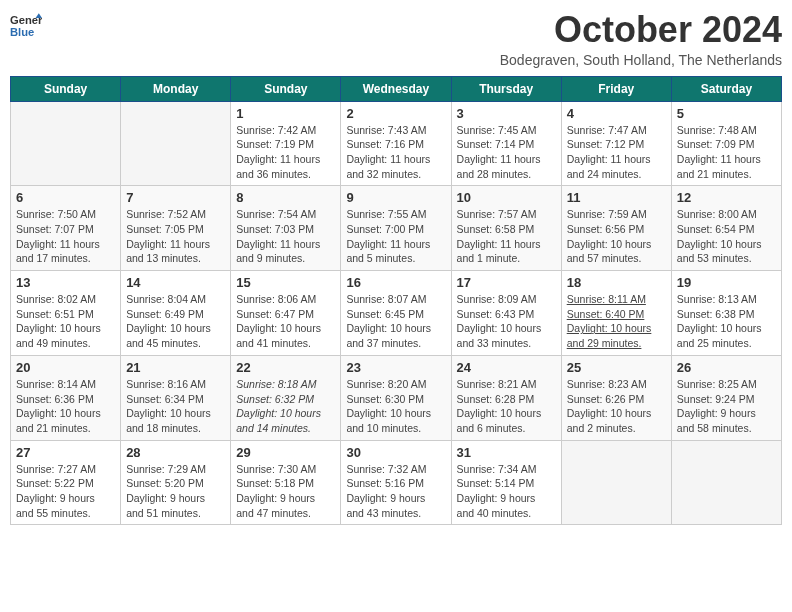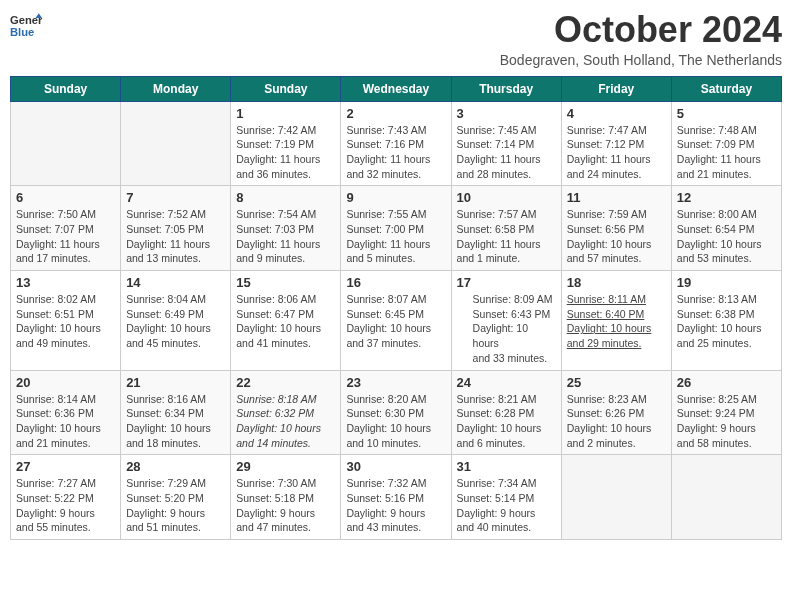--- a/index.html
+++ b/index.html
@@ -223,21 +223,21 @@
         </td>
         <td>
           <div class="day-number">16</div>
           <div class="day-info" style="white-space: pre-line;">Sunrise: 8:07 AM
 Sunset: 6:45 PM
 Daylight: 10 hours
 and 37 minutes.</div>
         </td>
         <td>
           <div class="day-number">17</div>
-          <div class="day-info" style="white-space: pre-line; margin-left: 16px;">Sunrise: 8:09 AM
+          <div class="day-info" style="white-space: pre-line;">Sunrise: 8:09 AM
 Sunset: 6:43 PM
 Daylight: 10 hours
 and 33 minutes.</div>
         </td>
         <td>
           <div class="day-number">18</div>
           <div class="day-info" style="white-space: pre-line; text-decoration: underline;">Sunrise: 8:11 AM
 Sunset: 6:40 PM
 Daylight: 10 hours
 and 29 minutes.</div>

